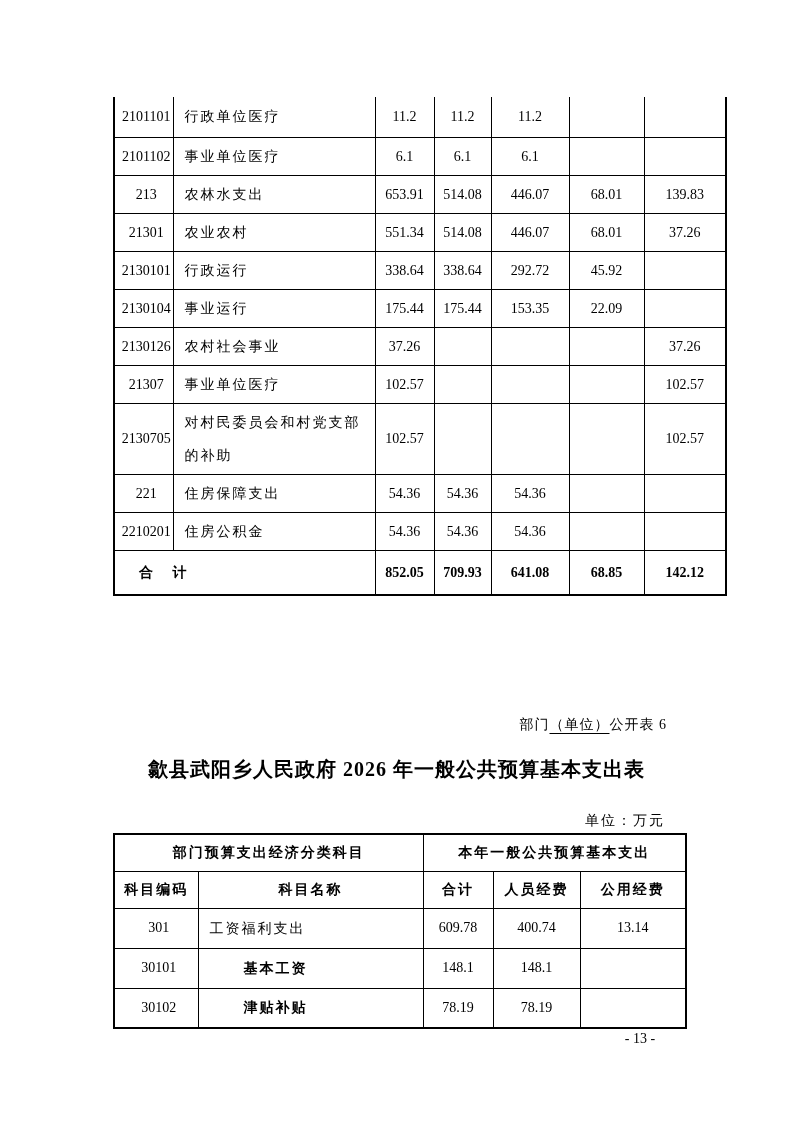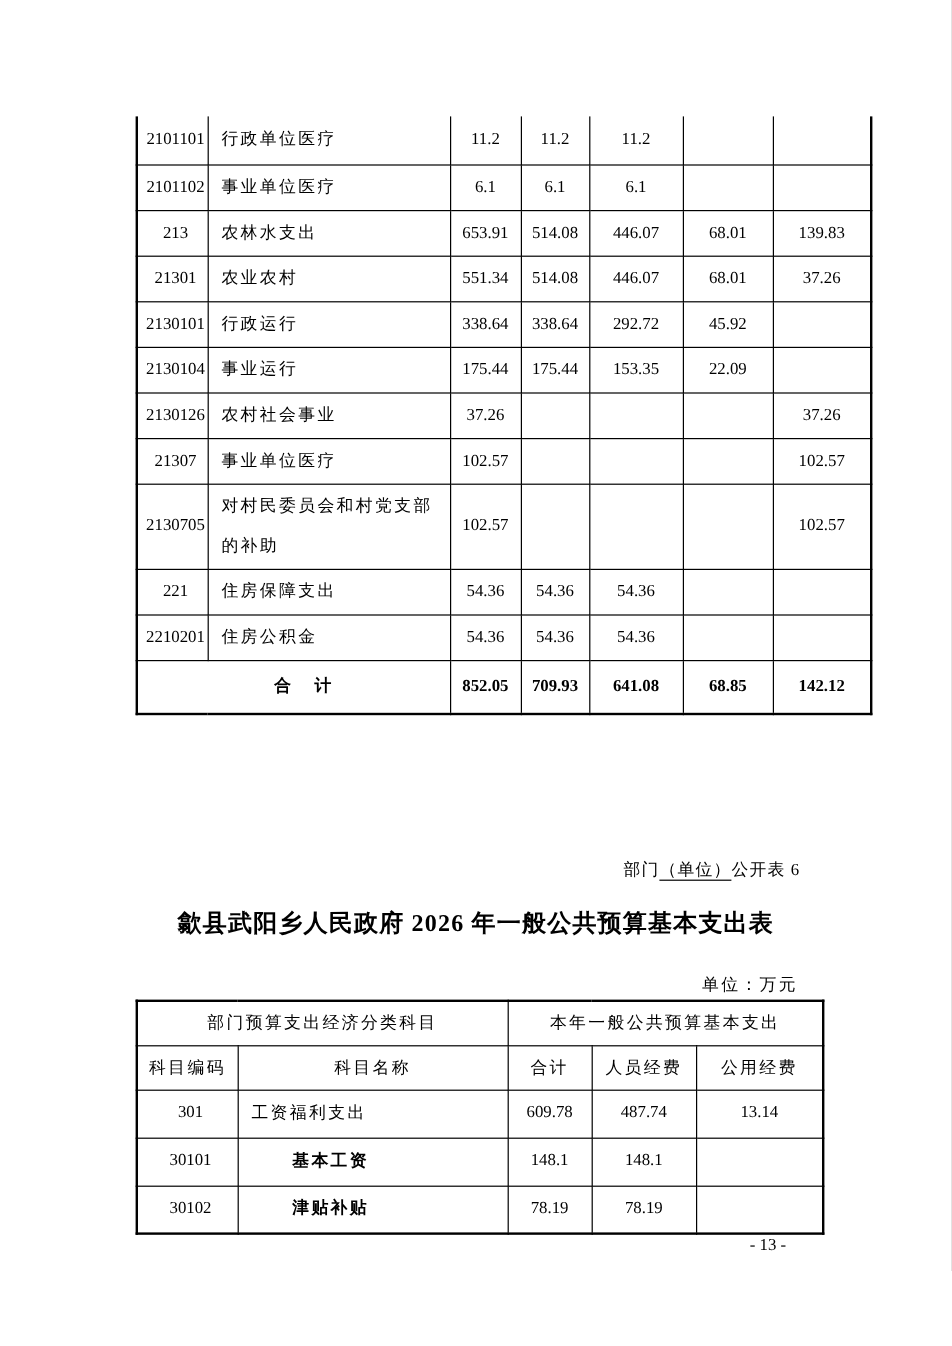--- a/index.html
+++ b/index.html
@@ -32,21 +32,21 @@
   }
   .t1 tr { height:38px; }
   .t1 tr:first-child { height:40px; }
   .t1 tr:first-child td { border-top:none; }
   .t1 tr.total-row { height:45px; }
   .t1 tr.total-row td { font-weight:bold; }
 
   .code { text-align:center; padding-left:6px; }
   .name { text-align:left; padding:2px 4px 2px 11px; letter-spacing:2px; line-height:33px; }
   .num  { text-align:center; }
-  .total-label { text-align:center; font-weight:bold; letter-spacing:8px; font-size:15px;padding-left:24px; }
+  .total-label { font-weight:bold; letter-spacing:8px; font-size:15px;padding-left:24px; }
 
   
   .caption {
     position:absolute; top:716px; right:126px;
     font-size:14px; letter-spacing:1px;
     white-space:nowrap;
   }
   .caption .u { text-decoration:underline; text-underline-offset:4px;text-align:center; }
   .doc-title {
     position:absolute; top:756px; left:0; width:100%;
@@ -67,21 +67,21 @@
     border:2px solid #000;
   }
   .t2 th, .t2 td {
     border:1px solid #000;
     font-size:14px;
     vertical-align:middle;
     overflow:hidden;
   }
   .t2 thead tr { height:37px; }
   .t2 tbody tr { height:40px; }
-  .t2 th { font-weight:normal; text-align:center; letter-spacing:2px;margin-left:44px; }
+  .t2 th { font-weight:bold; text-align:center; letter-spacing:2px;margin-left:44px; }
   .t2 .name { letter-spacing:2px; }
   .t2 .name.lvl2 { padding-left:45px;font-weight:bold; }
 
   
   .pageno {
     position:absolute; top:1031px; left:600px; width:80px;
     text-align:center;
     font-size:14px;
     white-space:nowrap;
   }
@@ -237,21 +237,21 @@
         <th>合计</th>
         <th>人员经费</th>
         <th>公用经费</th>
       </tr>
     </thead>
     <tbody id="t2-body">
         <tr>
           <td class="code">301</td>
           <td class="name">工资福利支出</td>
           <td class="num">609.78</td>
-          <td class="num">487.74</td>
+          <td class="num">400.74</td>
           <td class="num">13.14</td>
         </tr>
         <tr>
           <td class="code">30101</td>
           <td class="name lvl2">基本工资</td>
           <td class="num">148.1</td>
           <td class="num">148.1</td>
           <td class="num"></td>
         </tr>
         <tr>

